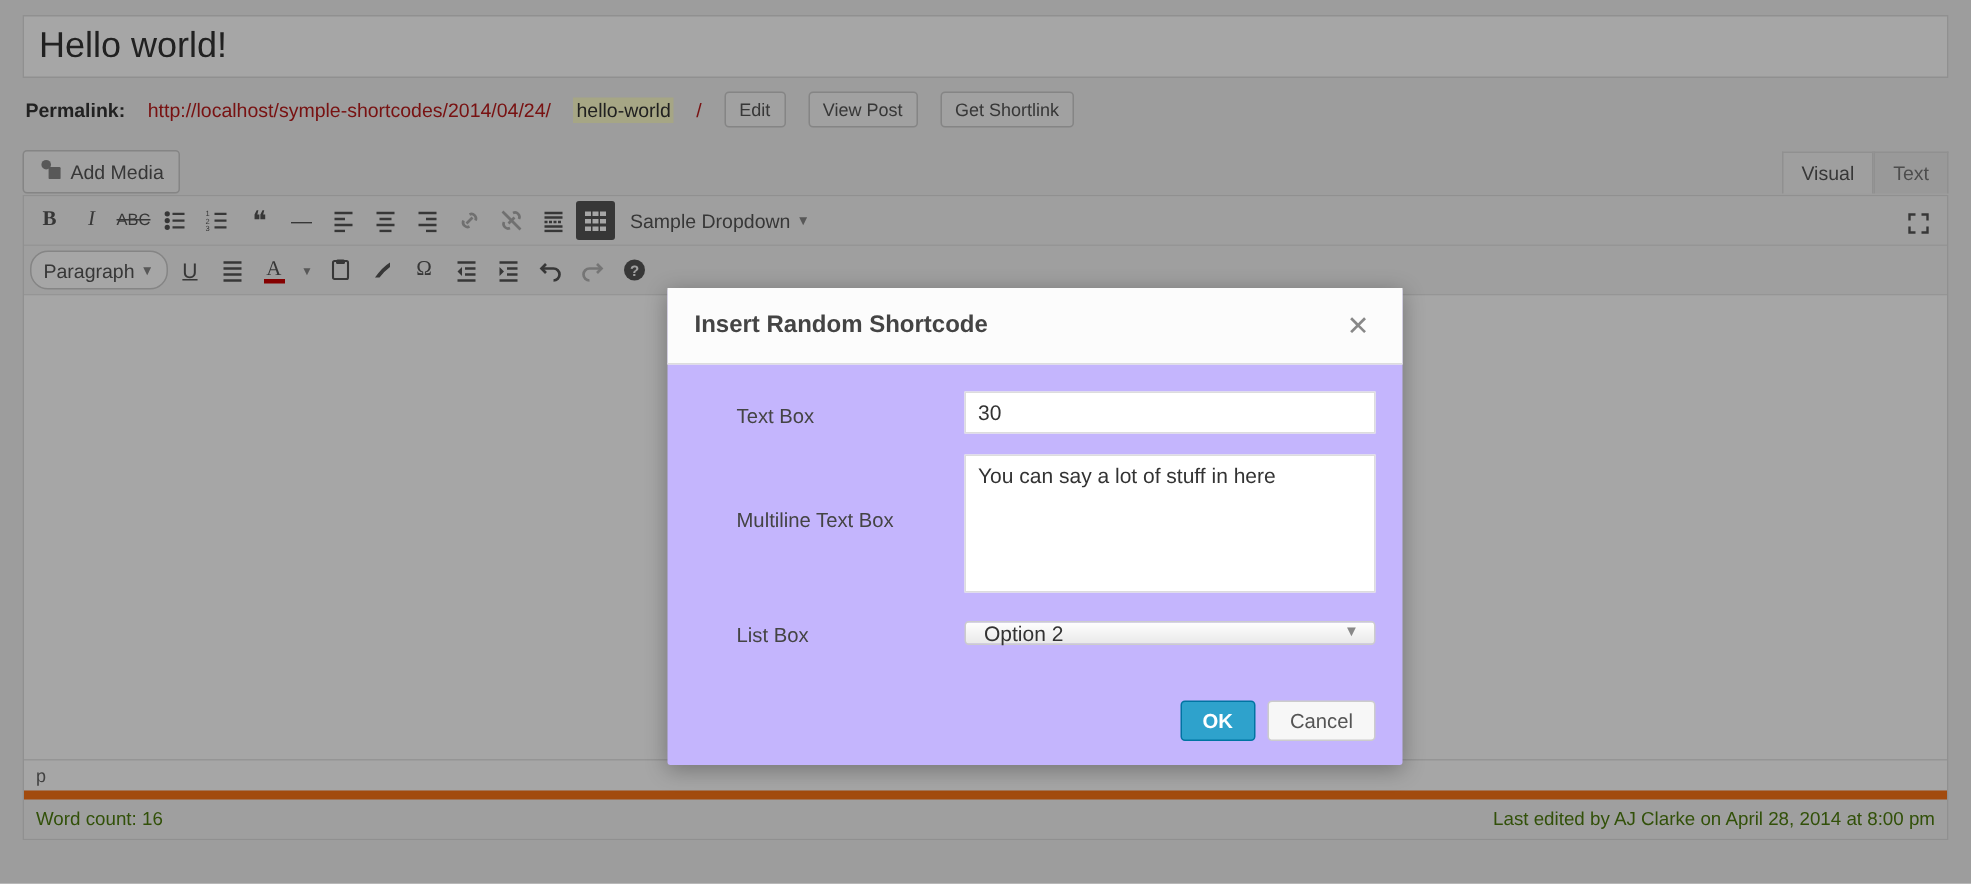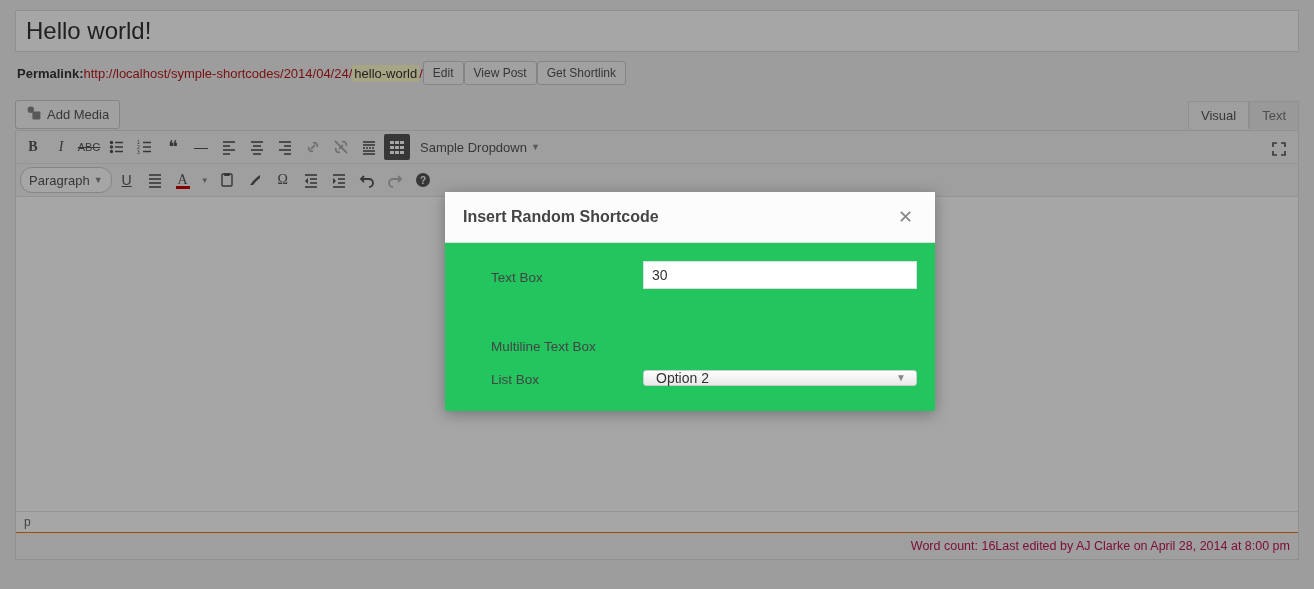--- a/index.html
+++ b/index.html
@@ -2,21 +2,21 @@
 <html><head>
 <meta charset="utf-8">
 <style>
   * { box-sizing: border-box; margin: 0; padding: 0; }
   html, body { width: 1314px; height: 589px; font-family: -apple-system, "Helvetica Neue", Arial, sans-serif; font-size: 13px; color: #444; background: #f1f1f1; overflow: hidden; }
   .page { padding: 10px 15px 0 15px; position: relative; }
   .title-input {
     width: 100%; font-size: 24px; padding: 6px 10px; border: 1px solid #ddd;
     background: #fff; color: #333; outline: none;
   }
-  .permalink-row { padding: 9px 2px; font-size: 13px; color: #666; display: flex; align-items: center; gap: 0; }
+  .permalink-row { padding: 9px 2px; font-size: 13px; color: #666; display: flex; align-items: center; gap: 15px; }
   .permalink-row strong { color: #333; }
   .permalink-row .url { color: #b91c1c; }
   .permalink-row .slug { background: #ffffcc; color: #333; padding: 1px 2px; }
   .small-btn {
     border: 1px solid #ccc; background: #f7f7f7; color: #555; padding: 2px 9px;
     font-size: 12px; border-radius: 3px; cursor: pointer; line-height: 18px;
   }
   .add-media-row { margin-top: 6px; display: flex; justify-content: space-between; align-items: center; }
   .add-media-btn {
     border: 1px solid #ccc; background: #f7f7f7; color: #555; padding: 4px 10px;
@@ -59,30 +59,30 @@
   .format-select .caret { font-size: 9px; color: #888; }
   .color-a {
     display: inline-flex; flex-direction: column; align-items: center; width: 18px;
   }
   .color-a .underline { width: 14px; height: 3px; background: #c00; margin-top: -2px; }
   .content-area { flex: 1; background: #fff; }
   .status-bar {
     border-top: 1px solid #e5e5e5; padding: 3px 8px; font-size: 12px; color: #666; background: #fff;
   }
   .footer-row {
-    display: flex; justify-content: flex-end; padding: 6px 8px; font-size: 12.5px; color: #be185d;
-    background: #f5f5f5; border-top: 1px solid #f97316;
+    display: flex; justify-content: space-between; padding: 6px 8px; font-size: 12.5px; color: #4d7c0f;
+    background: #f5f5f5; border-top: 6px solid #f97316;
   }
 
   
   .overlay {
     position: absolute; inset: 0; background: rgba(0,0,0,0.35);
   }
   .modal {
-    position: absolute; left: 445px; top: 192px; width: 490px; background: #22c55e;
+    position: absolute; left: 445px; top: 192px; width: 490px; background: #c4b5fd;
     border-radius: 2px; box-shadow: 0 3px 15px rgba(0,0,0,0.3);
     display: flex; flex-direction: column;
   }
   .modal-header {
     padding: 14px 18px; border-bottom: 1px solid #ddd; display: flex; align-items: center;
     justify-content: space-between; background: #fcfcfc;
   }
   .modal-title { font-size: 16px; font-weight: bold; color: #444; }
   .modal-close { color: #888; font-size: 18px; cursor: pointer; padding: 0 4px; }
   .modal-body { padding: 18px 18px 10px 18px; margin-left: 28px; }
@@ -359,26 +359,33 @@
 
     <div class="form-row">
       <div class="form-label">Text Box</div>
       <div class="form-control">
         <input type="text" value="30" style="">
       </div>
     </div>
 
     <div class="form-row top-align">
       <div class="form-label" style="padding-top:36px">Multiline Text Box</div>
+      <div class="form-control">
+        <textarea style="">You can say a lot of stuff in here</textarea>
+      </div>
     </div>
 
     <div class="form-row">
       <div class="form-label">List Box</div>
       <div class="form-control">
         <div class="select">
           <span>Option 2</span>
           <span class="arrow-box">▼</span>
         </div>
       </div>
     </div>
 
   </div>
+  <div class="modal-footer">
+    <button class="btn primary">OK</button>
+    <button class="btn">Cancel</button>
+  </div>
 </div>
 
 </body></html>

